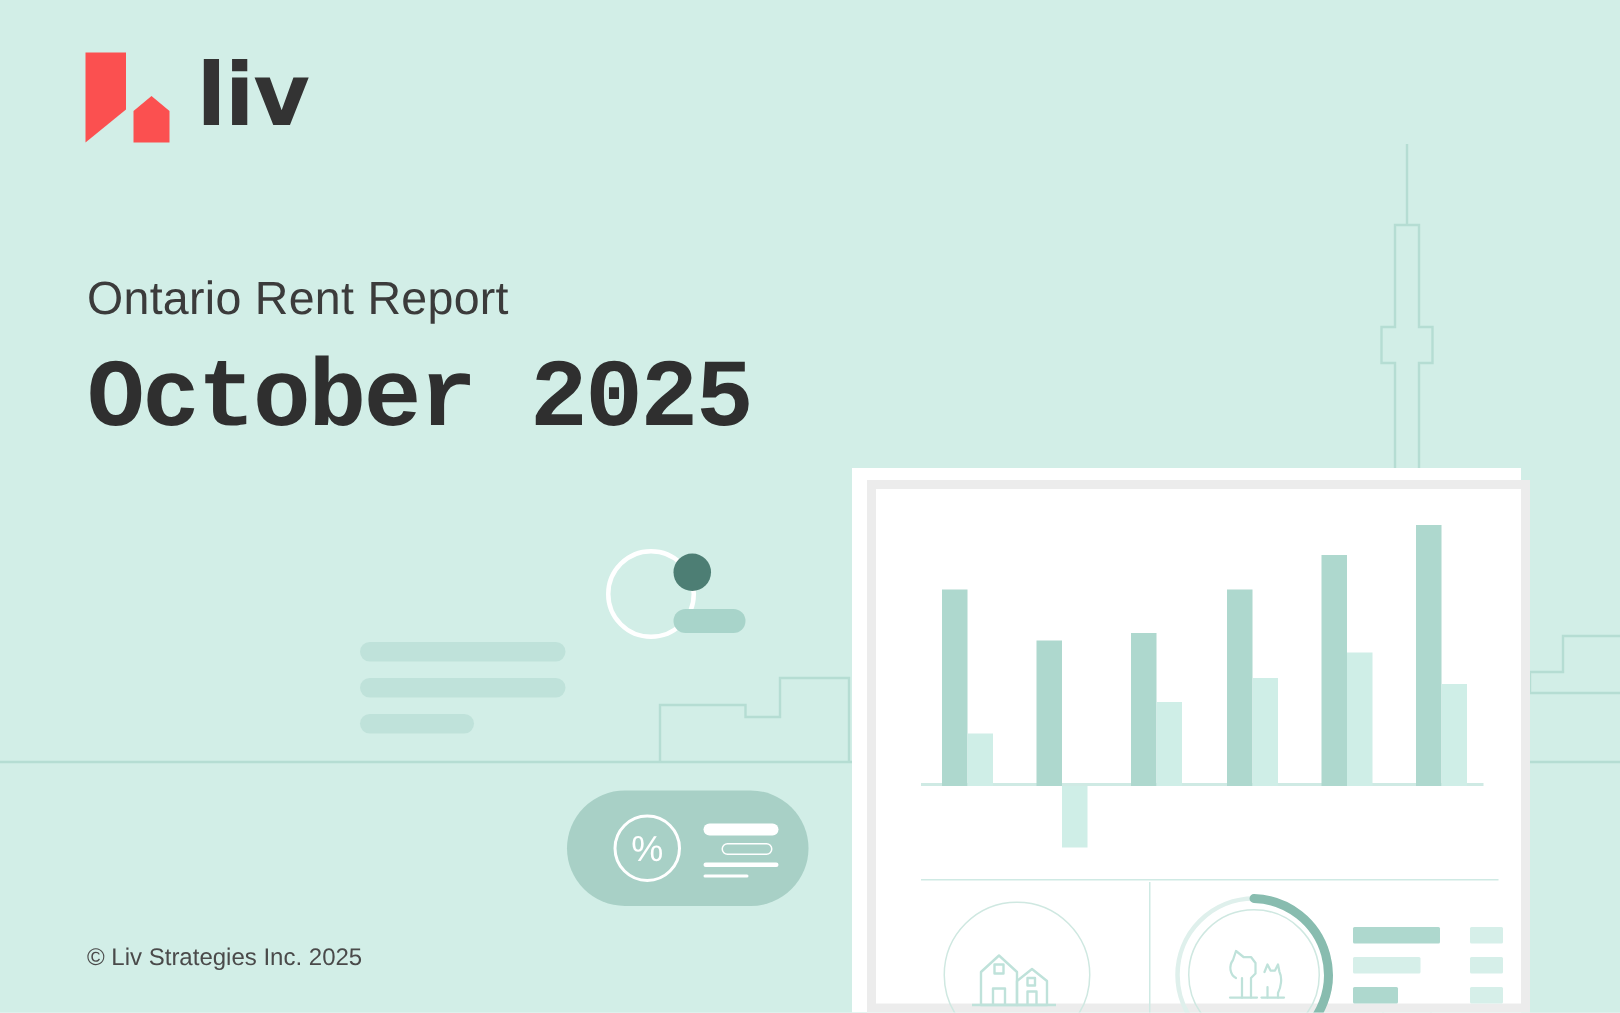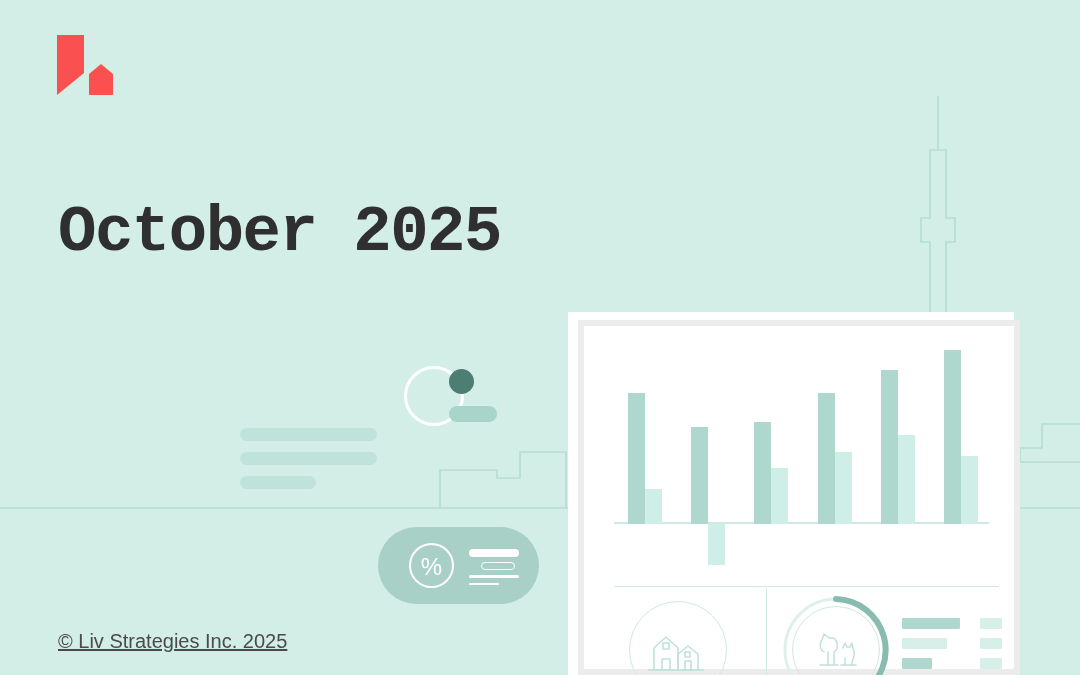--- a/index.html
+++ b/index.html
@@ -70,24 +70,23 @@
     letter-spacing: -1.5px;
     line-height: 1.05;
     margin-top: 18px;
   }
 
   
   .copyright {
     position: absolute;
     left: 58px;
     top: 630px;
-    font-size: 20px;
+    font-size: 16px;
     color: #4a4a4a;
     font-family: "Liberation Sans", sans-serif;
-    text-decoration: underline;
   }
 
   
   .text-lines {
     position: absolute;
     left: 240px;
     top: 428px;
   }
   .text-line {
     background: #bfe2da;
@@ -308,23 +307,25 @@
 
       <path d="M1080 424 L1042 424 L1042 448 L1020 448 L1020 462 L1080 462"></path>
     </g>
   </svg>
 
   <div class="logo">
     <svg class="logo-mark" width="62" height="64" viewBox="0 0 62 64" xmlns="http://www.w3.org/2000/svg">
       <path d="M2 2 H29 V40 L2 62 Z" fill="#fb5050"></path>
       <path d="M34 41 L46 31 L58 41 V62 H34 Z" fill="#fb5050"></path>
     </svg>
+    <span class="logo-word">liv</span>
   </div>
 
   <div class="headline">
+    <div class="report-kicker">Ontario Rent Report</div>
     <div class="report-title">October 2025</div>
   </div>
 
   <div class="copyright">© Liv Strategies Inc. 2025</div>
 
   <div class="text-lines">
     <div class="text-line l1"></div>
     <div class="text-line l2"></div>
     <div class="text-line l3"></div>
   </div>

